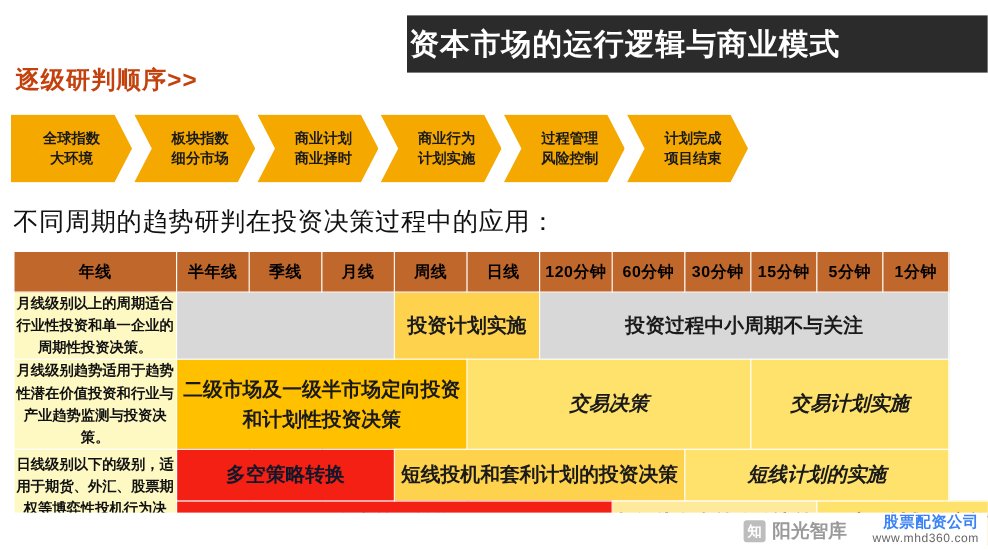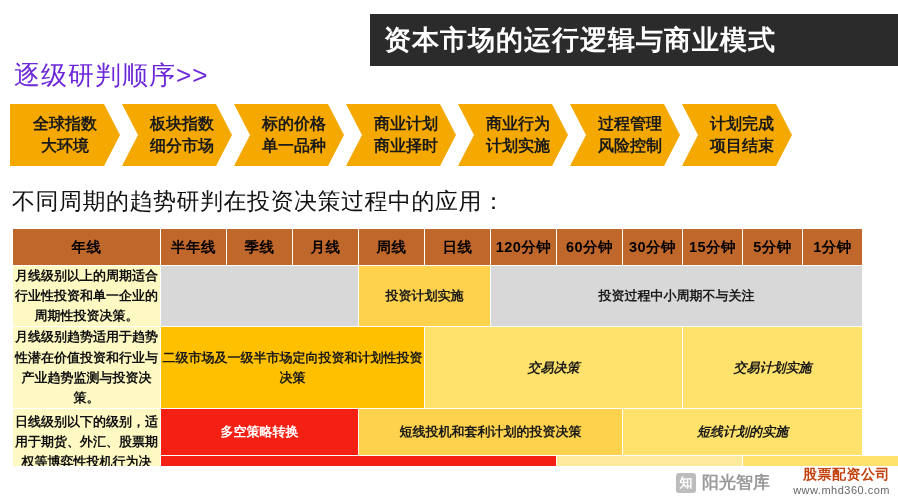--- a/index.html
+++ b/index.html
@@ -29,30 +29,30 @@
     height: 52px;
     background: #2b2b2b;
     display: flex;
     align-items: center;
   }
   .title-banner .title-text {
     color: #ffffff;
     font-size: 27px;
     font-weight: bold;
     letter-spacing: 1px;
-    padding-left: 14px;
+    padding-left: 2px;
     white-space: nowrap;
   }
   .subtitle {
     position: absolute;
     left: 14px;
     top: 58px;
-    font-size: 26px;
-    font-weight: normal;
-    color: #6d28d9;
+    font-size: 22px;
+    font-weight: bold;
+    color: #c2410c;
     letter-spacing: 1px;
   }
   
   .chevron-row {
     position: absolute;
     left: 10px;
     top: 104px;
     height: 62px;
     display: flex;
   }
@@ -60,21 +60,21 @@
     position: relative;
     width: 110px;
     height: 62px;
     background: #f5a800;
     margin-right: 2px;
     display: flex;
     flex-direction: column;
     align-items: center;
     justify-content: center;
     color: #1a1a1a;
-    font-size: 16px;
+    font-size: 13px;
     font-weight: bold;
     line-height: 1.35;
     clip-path: polygon(0 0, calc(100% - 16px) 0, 100% 50%, calc(100% - 16px) 100%, 0 100%, 16px 50%);
     padding-left: 10px;
     box-sizing: border-box;
   }
   .chev:first-child {
     clip-path: polygon(0 0, calc(100% - 16px) 0, 100% 50%, calc(100% - 16px) 100%, 0 100%);
     padding-left: 0;
   }
@@ -109,41 +109,41 @@
     color: #000000;
     font-size: 14.5px;
     font-weight: bold;
     text-align: center;
     height: 36px;
     letter-spacing: 0.5px;
   }
   .cell {
     text-align: center;
     vertical-align: middle;
-    font-size: 13px;
+    font-size: 18px;
     font-weight: bold;
     color: #1a1a1a;
     line-height: 1.5;
     padding: 5px 4px;
     margin-top: 44px;
   }
   .lead {
     background: #fef9c3;
     color: #111;
     font-size: 13px;
     font-weight: bold;
     text-align: center;
     line-height: 1.55;
     padding: 6px 6px;
   }
   .gray { background: #d8d8d8; }
   .yellow { background: #ffd24d; }
   .yellow2 { background: #ffe26b; font-style: italic; }
   .amber { background: #ffc000; }
-  .red { background: #f32013; color: #ffffff; }
+  .red { background: #f32013; color: #0f172a; }
   .lightyellow { background: #ffe99a; }
 
   .rowA td { height: 40px; }
   .rowB td { height: 52px; }
   .rowC td { height: 46px; }
   .rowD td { height: 40px; }
 
   
   .footer-bar {
     position: absolute;
@@ -177,21 +177,21 @@
   }
   .brand {
     position: absolute;
     right: 8px;
     bottom: 4px;
     text-align: right;
   }
   .brand .b1 {
     font-size: 14px;
     font-weight: bold;
-    color: #c2410c;
+    color: #3b82f6;
     letter-spacing: 0.5px;
   }
   .brand .b2 {
     font-size: 11px;
     color: #666;
     letter-spacing: 0.5px;
   }
 </style>
 </head>
 <body>
@@ -205,24 +205,20 @@
   <div class="subtitle">逐级研判顺序&gt;&gt;</div>
 
   <div class="chevron-row">
     <div class="chev">
       <span class="l1">全球指数</span>
       <span class="l2">大环境</span>
     </div>
     <div class="chev">
       <span class="l1">板块指数</span>
       <span class="l2">细分市场</span>
-    </div>
-    <div class="chev">
-      <span class="l1">标的价格</span>
-      <span class="l2">单一品种</span>
     </div>
     <div class="chev">
       <span class="l1">商业计划</span>
       <span class="l2">商业择时</span>
     </div>
     <div class="chev">
       <span class="l1">商业行为</span>
       <span class="l2">计划实施</span>
     </div>
     <div class="chev">

